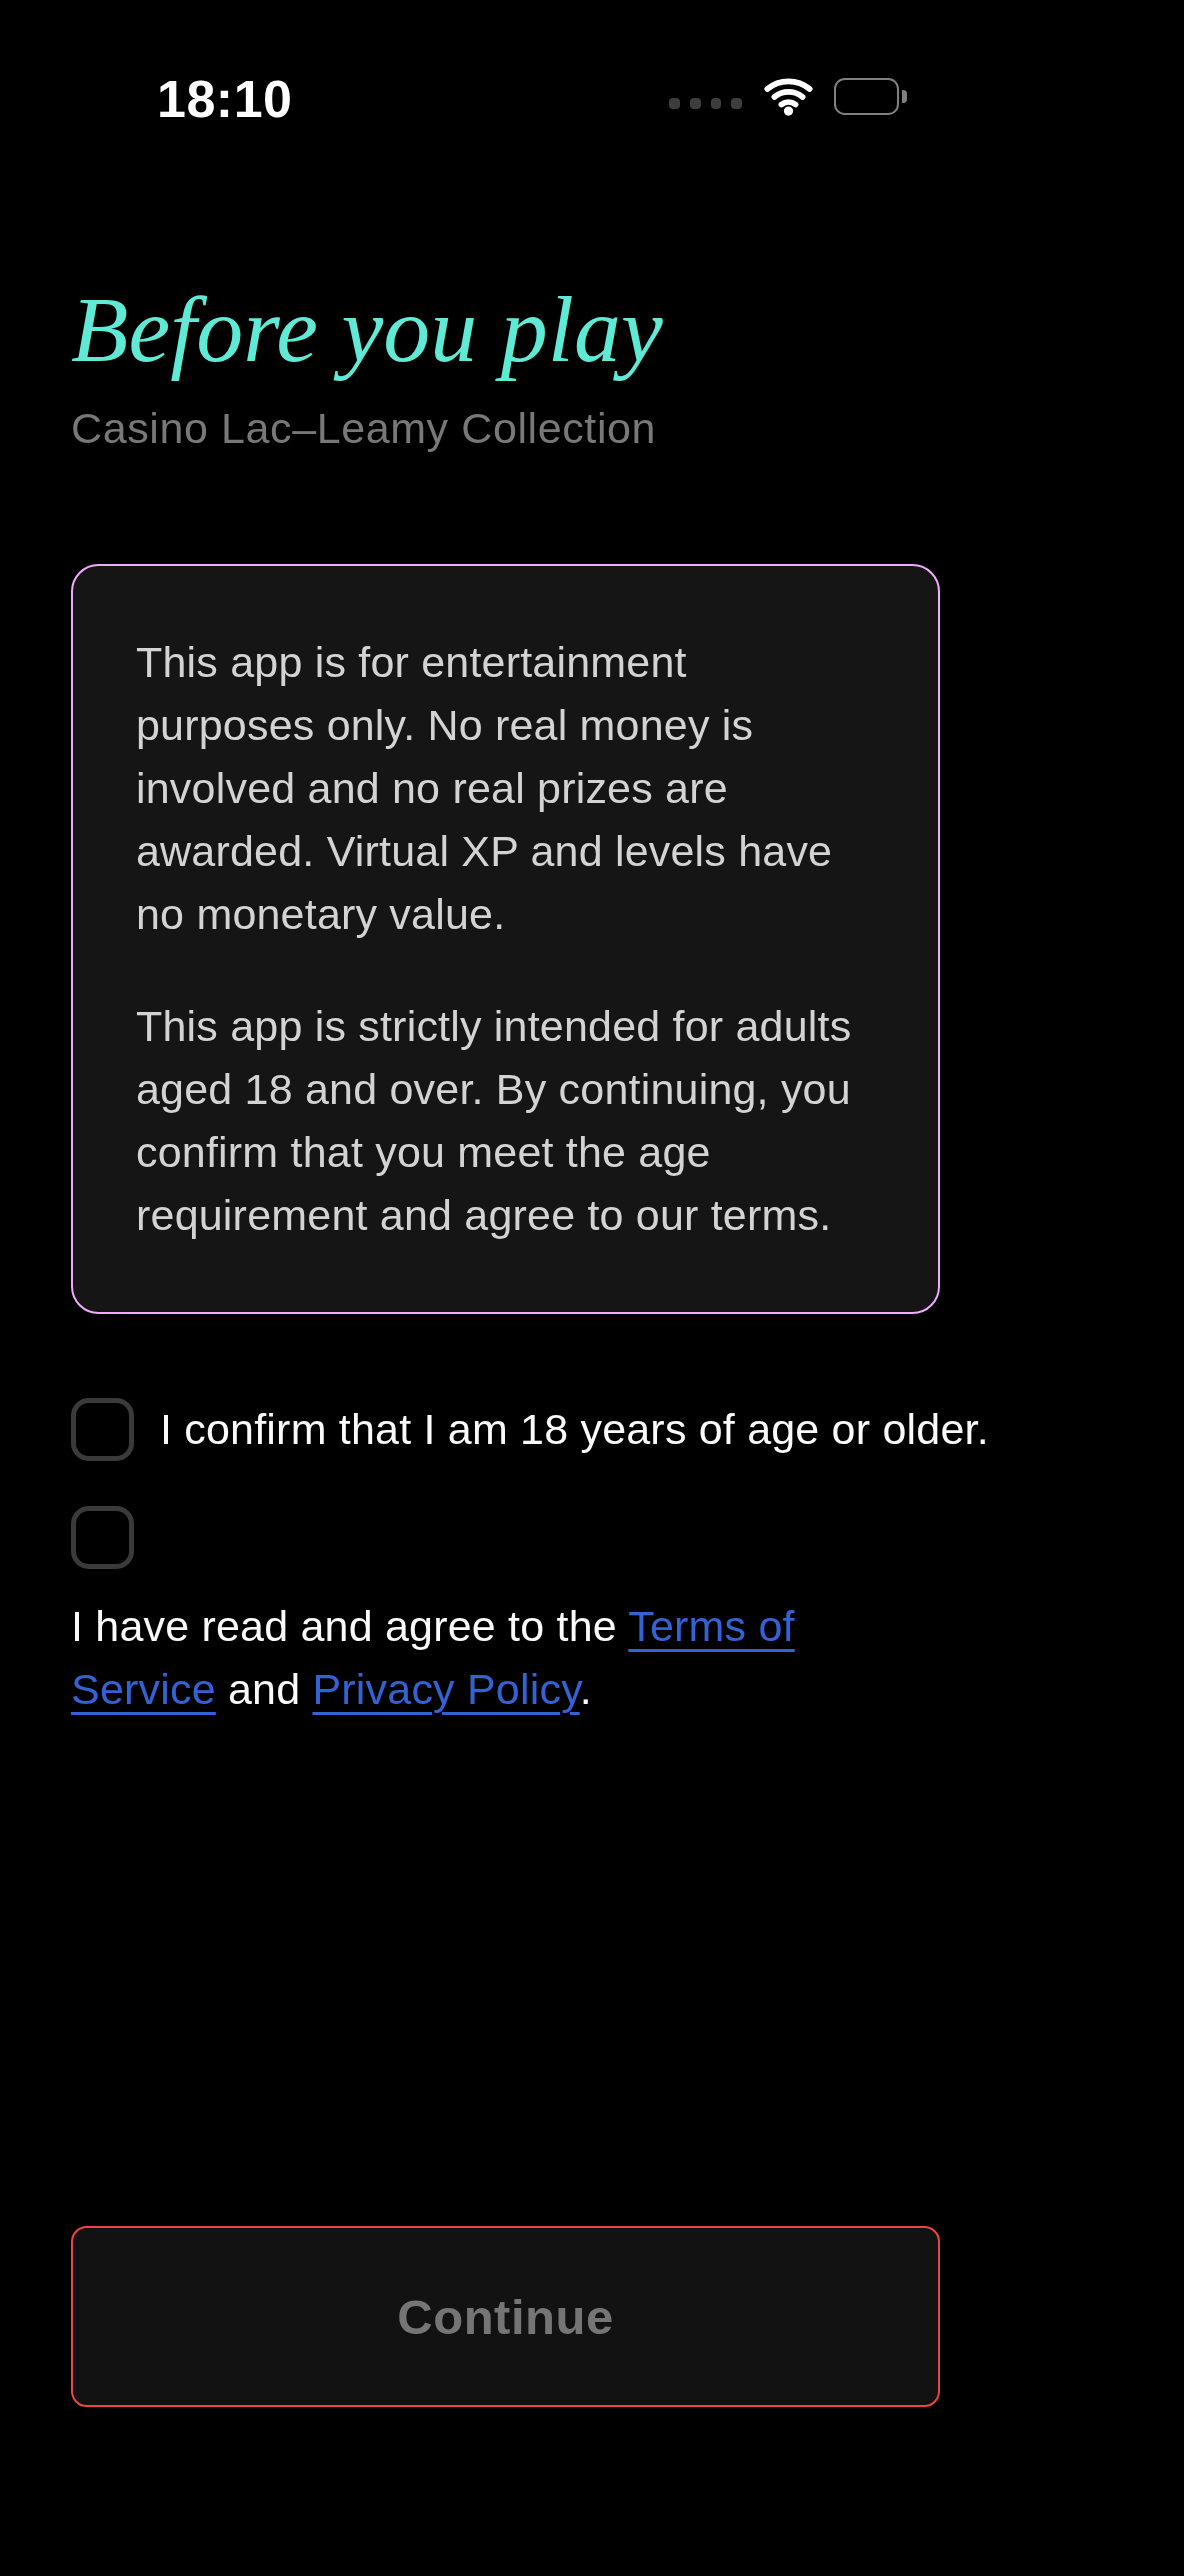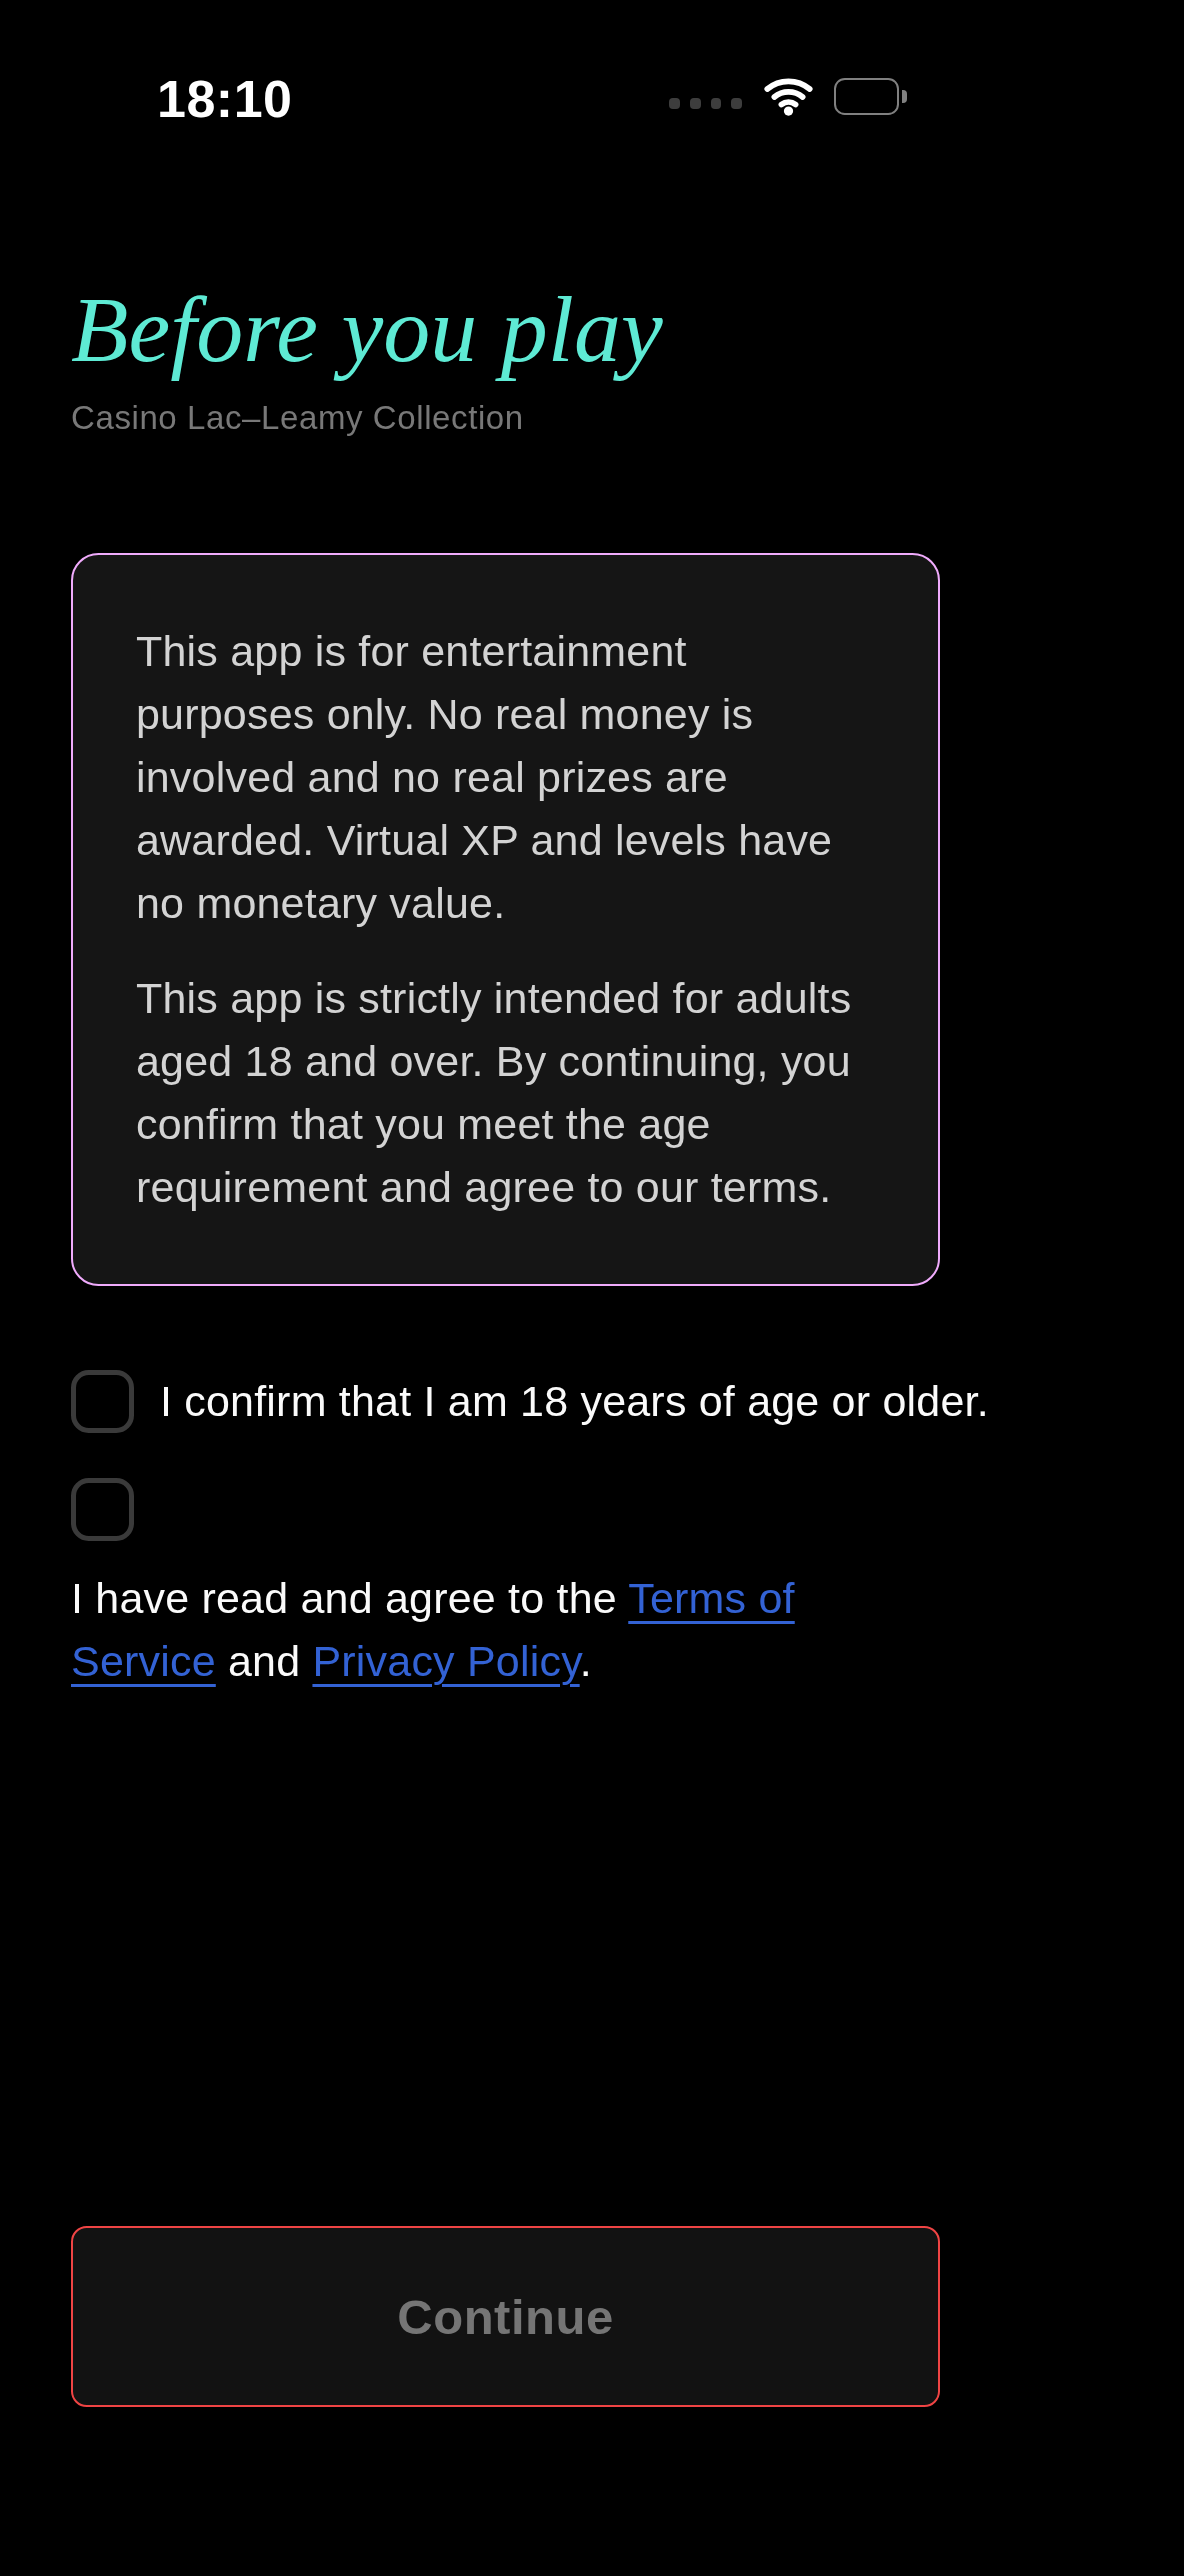--- a/index.html
+++ b/index.html
@@ -39,34 +39,34 @@
   }
 
   
   .content { padding: 275px 71px 0 71px; }
   .page-title {
     font-family: "Liberation Serif", serif;
     font-style: italic; font-weight: 500;
     font-size: 94px; line-height: 1.15; color: #5eead4;
   }
   .page-subtitle {
-    margin-top: 5px; font-size: 33px; line-height: 59px;
+    margin-top: 16px; font-size: 43px; line-height: 59px;
     letter-spacing: 0.6px; color: #787878;
   }
   .card {
     margin-top: 106px;
     background: #151515;
     border: 2px solid #f0abfc;
     border-radius: 27.5px;
     padding: 65px 63px;
   }
   .card p {
     font-size: 43px; line-height: 63px; letter-spacing: 0.2px; color: #d3d3d3;
   }
-  .card p + p { margin-top: 32px; }
+  .card p + p { margin-top: 49px; }
 
   .check-row { display: flex; align-items: flex-start; gap: 26px; }
   .check-row.first { margin-top: 84px; }
   .check-row.second { margin-top: 45px; flex-direction: column; }
   .checkbox {
     flex: 0 0 auto;
     width: 63px; height: 63px;
     border: 5.9px solid #3a3a3a; border-radius: 17.7px;
     background: transparent; cursor: pointer;
   }

